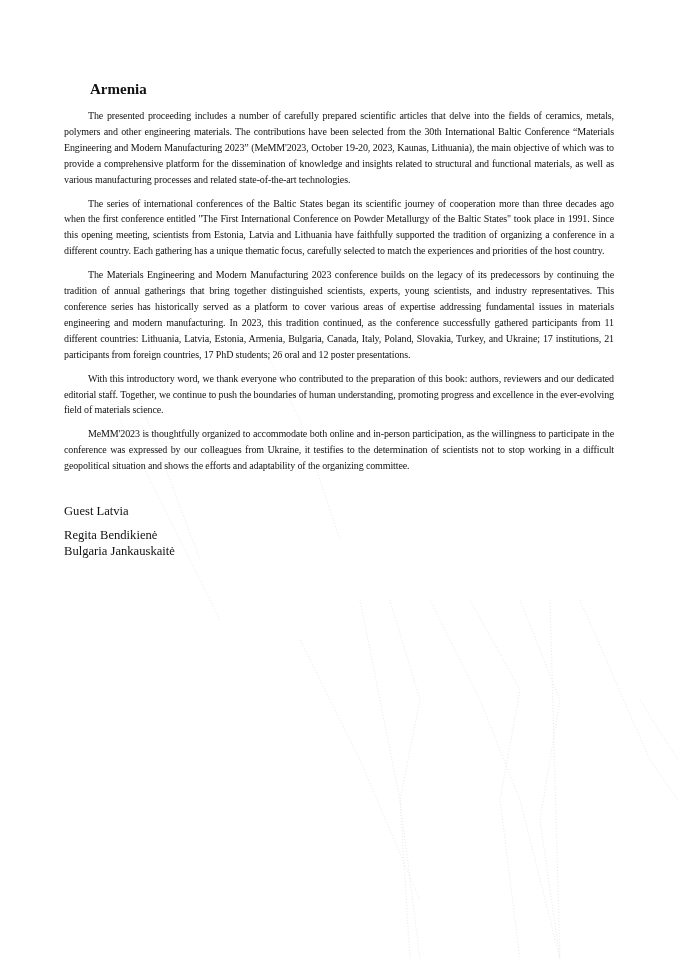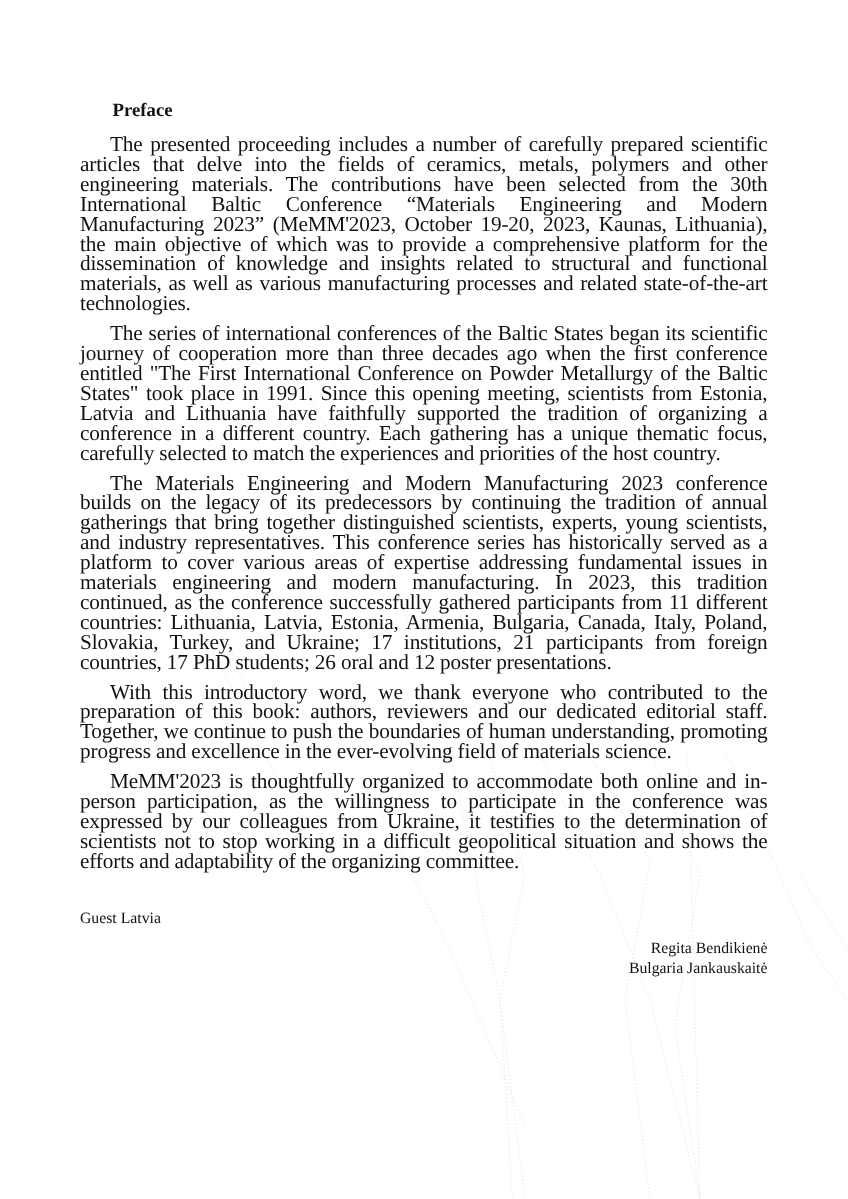--- a/index.html
+++ b/index.html
@@ -6,26 +6,26 @@
   body {
     width: 678px; height: 959px; background: #ffffff; position: relative; overflow: hidden;
     font-family: "Liberation Serif", "DejaVu Serif", serif; color: #111;
   }
   .watermark { position: absolute; left: 0; top: 0; width: 678px; height: 959px; pointer-events: none; }
   .page { position: absolute; left: 64px; top: 80px; width: 550px; }
   .title {
     font-weight: bold; font-size: 15px; margin: 0 0 10px 26px; line-height: 18px;
   }
   .para {
-    font-size: 17px; line-height: 15.9px; text-align: justify; text-indent: 24px;
+    font-size: 10px; line-height: 15.9px; text-align: justify; text-indent: 24px;
     margin: 0 0 8px 0; letter-spacing: -0.12px;
   }
   .editors { margin-top: 30px; font-size: 12.6px; line-height: 15.9px; }
   .editors-heading { margin: 0 0 8px 0; }
-  .editor-name { display: block; text-align: right; }
+  .editor-name { display: block; }
 </style>
 </head>
 <body>
 
 <svg class="watermark" viewBox="0 0 678 959">
   <g stroke="#e9e9e9" stroke-width="1" stroke-dasharray="1 2" fill="none">
     <path d="M300 640 L360 760 L420 900"></path>
     <path d="M360 600 L380 700 L400 800 L410 959"></path>
     <path d="M390 600 L420 700 L400 800 L420 959"></path>
     <path d="M430 600 L480 700 L520 800 L560 959"></path>
@@ -34,21 +34,21 @@
     <path d="M550 600 L560 959"></path>
     <path d="M580 600 L650 760 L678 800"></path>
     <path d="M640 700 L678 760"></path>
     <path d="M100 380 L160 500 L220 620"></path>
     <path d="M140 400 L200 560"></path>
     <path d="M240 300 L300 420 L340 540"></path>
   </g>
 </svg>
 
 <div class="page">
-  <div class="title">Preface</div>
+  <div class="title">Armenia</div>
   <p class="para">The presented proceeding includes a number of carefully prepared scientific articles that delve into the fields of ceramics, metals, polymers and other engineering materials. The contributions have been selected from the 30th International Baltic Conference “Materials Engineering and Modern Manufacturing 2023” (MeMM'2023, October 19-20, 2023, Kaunas, Lithuania), the main objective of which was to provide a comprehensive platform for the dissemination of knowledge and insights related to structural and functional materials, as well as various manufacturing processes and related state-of-the-art technologies.</p>
   <p class="para">The series of international conferences of the Baltic States began its scientific journey of cooperation more than three decades ago when the first conference entitled "The First International Conference on Powder Metallurgy of the Baltic States" took place in 1991. Since this opening meeting, scientists from Estonia, Latvia and Lithuania have faithfully supported the tradition of organizing a conference in a different country. Each gathering has a unique thematic focus, carefully selected to match the experiences and priorities of the host country.</p>
   <p class="para">The Materials Engineering and Modern Manufacturing 2023 conference builds on the legacy of its predecessors by continuing the tradition of annual gatherings that bring together distinguished scientists, experts, young scientists, and industry representatives. This conference series has historically served as a platform to cover various areas of expertise addressing fundamental issues in materials engineering and modern manufacturing. In 2023, this tradition continued, as the conference successfully gathered participants from 11 different countries: Lithuania, Latvia, Estonia, Armenia, Bulgaria, Canada, Italy, Poland, Slovakia, Turkey, and Ukraine; 17 institutions, 21 participants from foreign countries, 17 PhD students; 26 oral and 12 poster presentations.</p>
   <p class="para">With this introductory word, we thank everyone who contributed to the preparation of this book: authors, reviewers and our dedicated editorial staff. Together, we continue to push the boundaries of human understanding, promoting progress and excellence in the ever-evolving field of materials science.</p>
   <p class="para">MeMM'2023 is thoughtfully organized to accommodate both online and in-person participation, as the willingness to participate in the conference was expressed by our colleagues from Ukraine, it testifies to the determination of scientists not to stop working in a difficult geopolitical situation and shows the efforts and adaptability of the organizing committee.</p>
 
   <div class="editors">
     <div class="editors-heading">Guest Latvia</div>
     <span class="editor-name">Regita Bendikienė</span>
     <span class="editor-name">Bulgaria Jankauskaitė</span>

